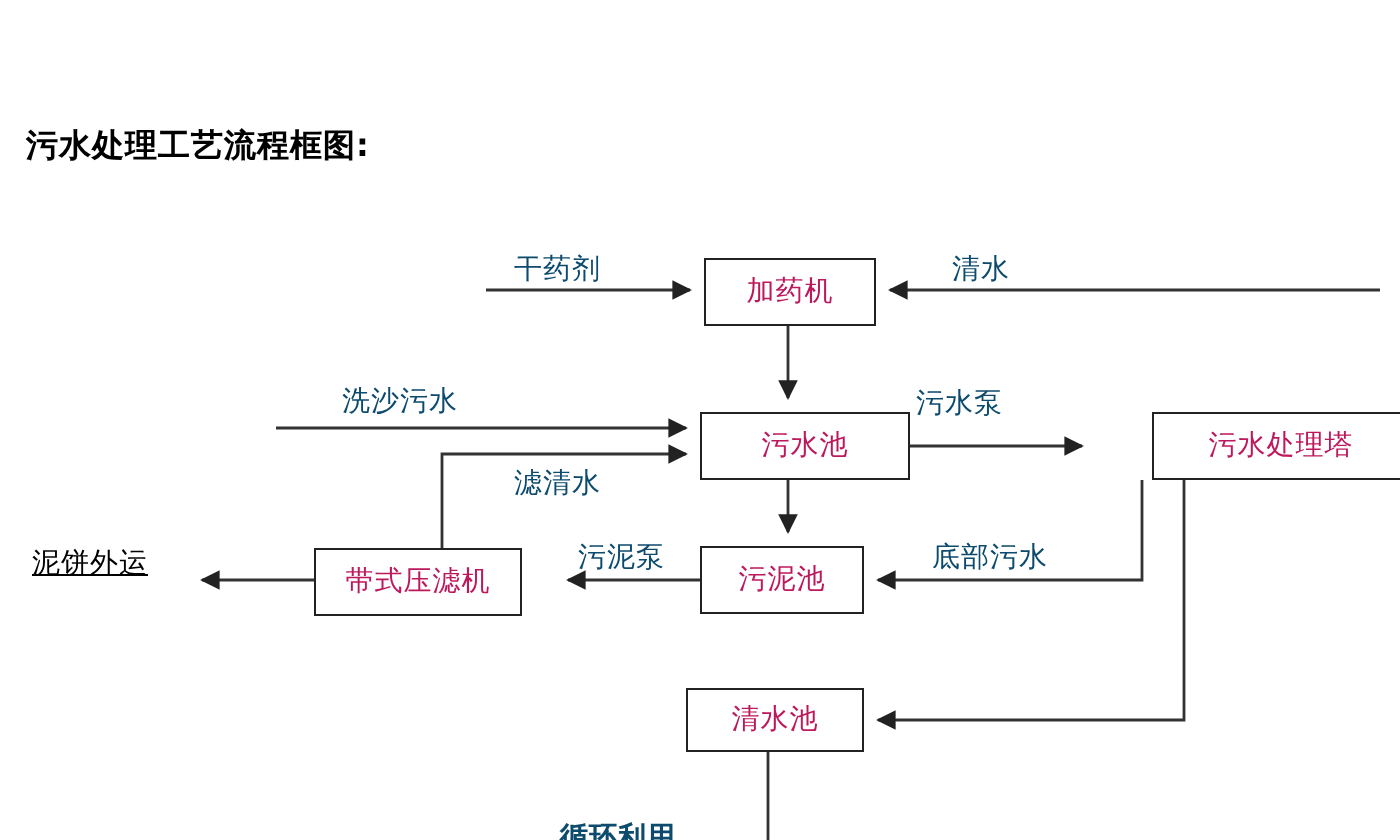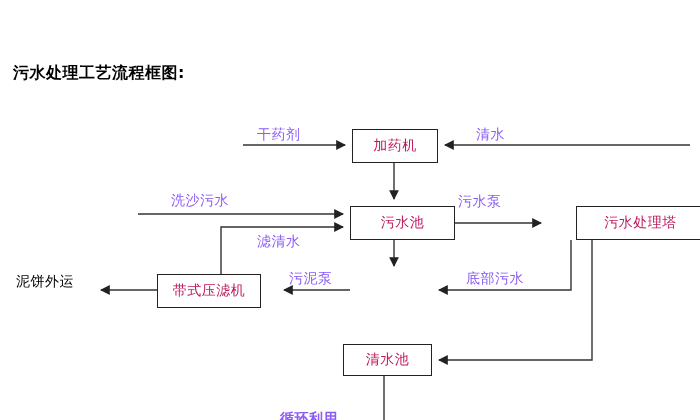--- a/index.html
+++ b/index.html
@@ -44,21 +44,21 @@
     display: flex;
     align-items: center;
     justify-content: center;
     color: #be185d;
     font-size: 14px;
     white-space: nowrap;
     letter-spacing: 0.5px;
   }
   .edge-label {
     position: absolute;
-    color: #8b5cf6;
+    color: #0c4a6e;
     font-size: 14px;
     white-space: nowrap;
     letter-spacing: 0.5px;
     background: transparent;
   }
   .terminal-label {
     position: absolute;
     color: #000000;
     font-size: 14px;
     white-space: nowrap;
@@ -116,20 +116,23 @@
   </div>
 
   <div class="node-box" style="left:576px; top:162px; width:129px; height:34px;">
     <span>污水处理塔</span>
   </div>
 
   <div class="node-box" style="left:157px; top:230px; width:104px; height:34px;">
     <span>带式压滤机</span>
   </div>
 
+  <div class="node-box" style="left:350px; top:229px; width:82px; height:34px;">
+    <span>污泥池</span>
+  </div>
 
   <div class="node-box" style="left:343px; top:300px; width:89px; height:32px;">
     <span>清水池</span>
   </div>
 
   <div class="edge-label" style="left:257px; top:82px;">干药剂</div>
 
   <div class="edge-label" style="left:476px; top:82px;">清水</div>
 
   <div class="edge-label" style="left:171px; top:148px;">洗沙污水</div>
@@ -137,15 +140,15 @@
   <div class="edge-label" style="left:257px; top:189px;">滤清水</div>
 
   <div class="edge-label" style="left:458px; top:149px;">污水泵</div>
 
   <div class="edge-label" style="left:289px; top:226px;">污泥泵</div>
 
   <div class="edge-label" style="left:466px; top:226px;">底部污水</div>
 
   <div class="edge-label" style="left:280px; top:366px;font-weight:bold;">循环利用</div>
 
-  <div class="terminal-label" style="left:16px; top:229px;">泥饼外运</div>
+  <div class="terminal-label" style="left:16px; top:229px;text-decoration:underline;">泥饼外运</div>
 
 </div>
 
 </body></html>

